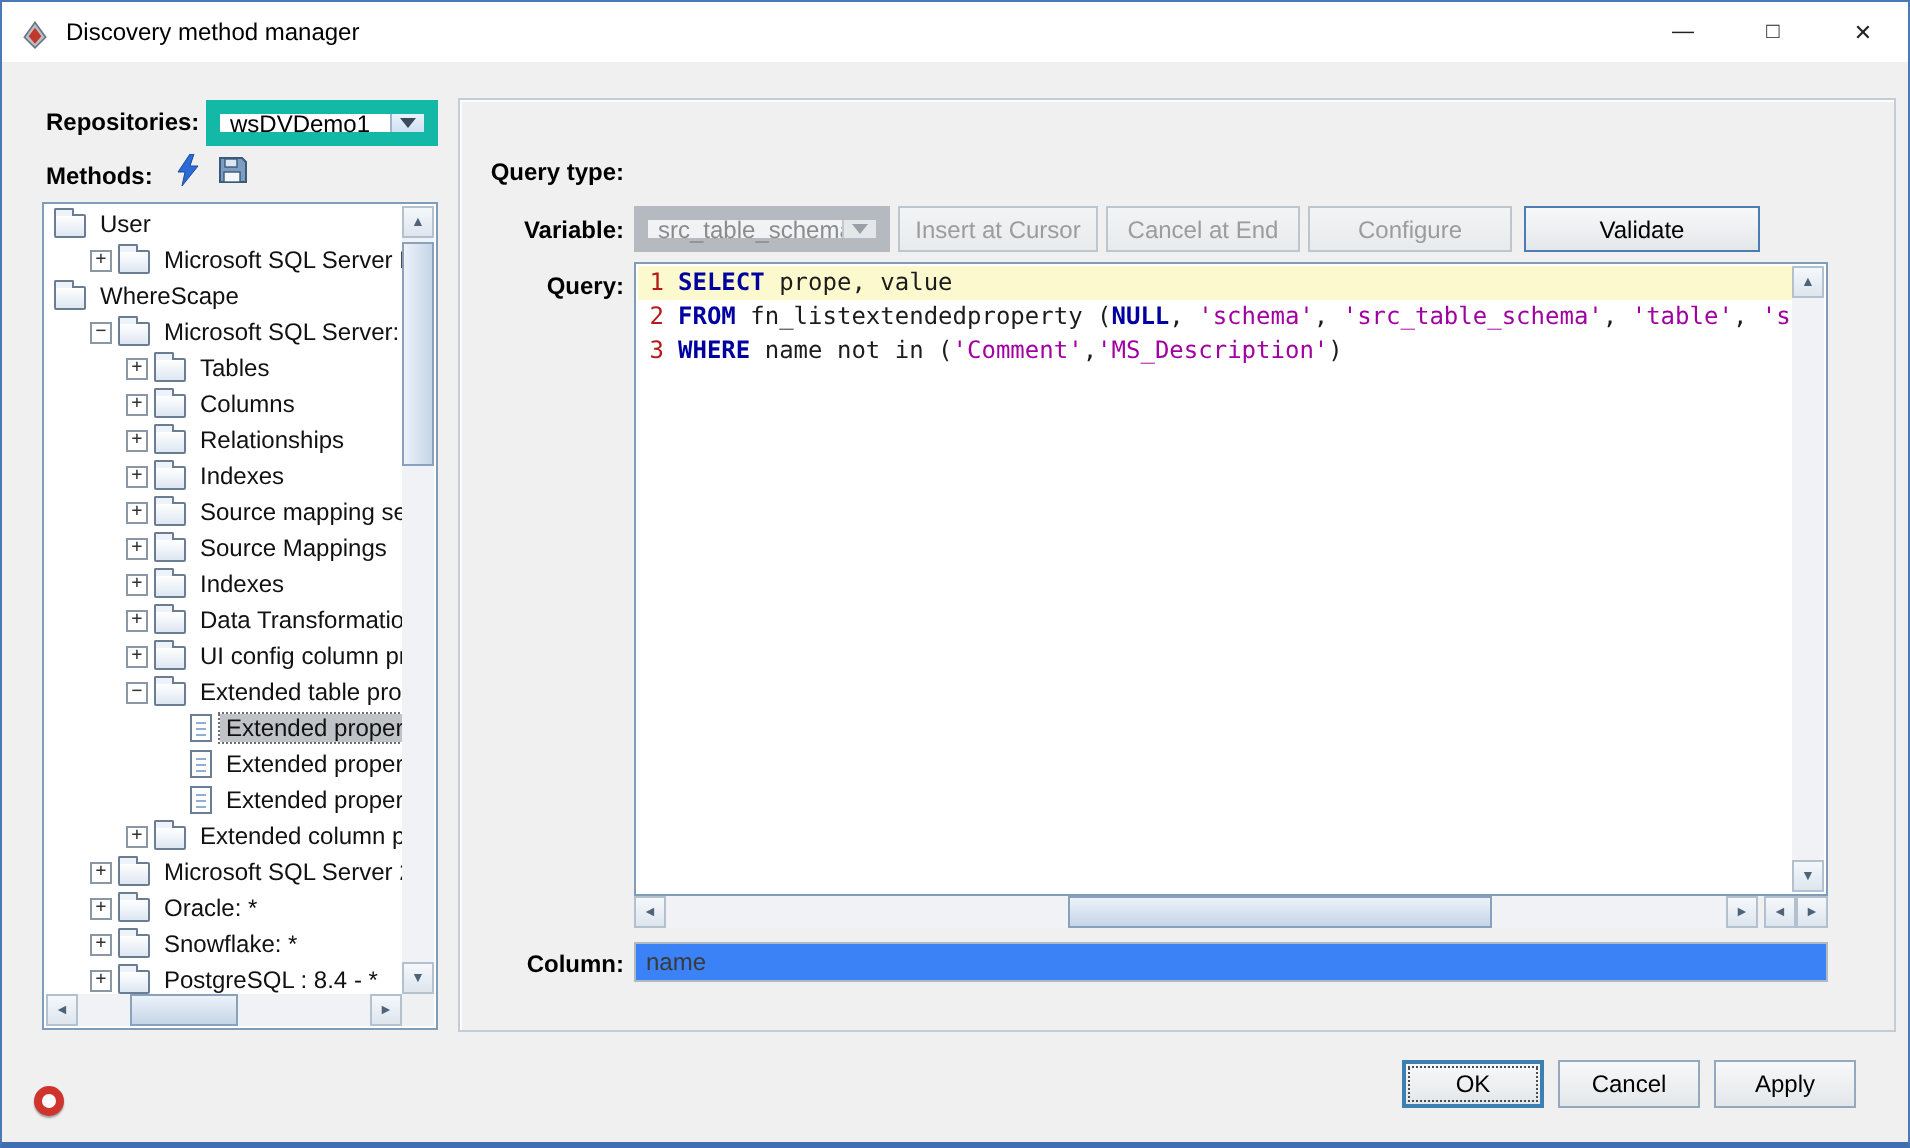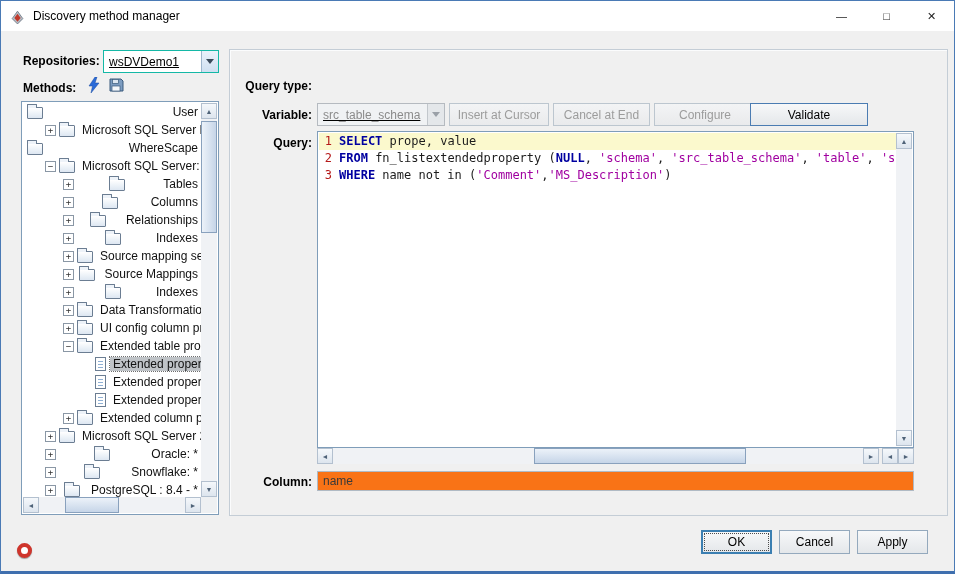--- a/index.html
+++ b/index.html
@@ -16,46 +16,46 @@
   .title-text { font-size:12px; color:#000; margin-left:7px; }
   .win-controls { margin-left:auto; display:flex; height:100%; }
   .win-btn { width:45px; height:100%; display:flex; align-items:center; justify-content:center;
              font-size:11px; color:#222; cursor:default; }
 
   
   .lbl { position:absolute; font-size:12px; font-weight:bold; color:#000; }
   .r { text-align:right; }
 
   
-  .combo { position:absolute; background:#fff; border:1px solid #14b8a6; display:flex; align-items:center;text-decoration:underline; }
+  .combo { position:absolute; background:#fff; border:7px solid #14b8a6; display:flex; align-items:center; }
   .combo-text { flex:1; font-size:12px; padding:0 5px; overflow:hidden; white-space:nowrap; color:#000; }
   .combo-btn { width:17px; align-self:stretch; border-left:1px solid #9eb6cd;
                background:linear-gradient(#eaf2fb,#cfe0f1); display:flex; align-items:center; justify-content:center; }
   .arr-down { width:0; height:0; border-left:4px solid transparent; border-right:4px solid transparent;
               border-top:5px solid #3a4a5a; }
   .combo.disabled { background:#f0f2f4; border-color:#b5bac0; }
   .combo.disabled .combo-text { color:#8b8b8b; }
   .combo.disabled .combo-btn { background:#e4e7ea; border-left-color:#c2c7cc; }
   .combo.disabled .arr-down { border-top-color:#9aa0a7; }
 
   
   .btn { position:absolute; font-size:12px; color:#000; background:linear-gradient(#f7f8f9,#e4e7ea);
          border:1px solid #94a9bd; display:flex; align-items:center; justify-content:center; cursor:default; }
   .btn.disabled { color:#9c9c9c; background:linear-gradient(#f3f4f5,#e9eaec); border-color:#bcc6cf; }
-  .btn.strong { border-color:#4b7cb2; }
+  .btn.strong { border-color:#4b7cb2;margin-left:12px; }
   .btn.primary { border:2px solid #3c7fb1; outline:1px dotted #4d4d4d; outline-offset:-4px; }
 
   
   .icon-btn { position:absolute; width:18px; height:18px; display:flex; align-items:center; justify-content:center; }
 
   
   .tree-box { position:absolute; left:20px; top:100px; width:198px; height:414px;
               background:#fff; border:1px solid #7f9db9; }
   .tree-view { position:absolute; left:1px; top:1px; right:17px; bottom:17px; overflow:hidden; }
-  .tree-row { height:18px; display:flex; align-items:center; white-space:nowrap; font-size:12px; color:#111;justify-content:space-between; }
+  .tree-row { height:18px; display:flex; align-items:center; white-space:nowrap; font-size:12px; color:#111; }
   .expander { flex:0 0 auto; width:11px; height:11px; border:1px solid #8a97a5; background:#fff;
               font-family:"DejaVu Sans Mono", monospace; font-size:9px; line-height:9px;
               text-align:center; color:#333; margin-right:3px; }
   .folder-icon { flex:0 0 auto; width:16px; height:12px; margin:2px 4px 0 0; position:relative;
                  background:linear-gradient(#ffffff,#dde7f2); border:1px solid #6b7d92; border-radius:1px; }
   .folder-icon::before { content:""; position:absolute; top:-4px; left:-1px; width:8px; height:3px;
                  background:#eef3f9; border:1px solid #6b7d92; border-bottom:none; border-radius:1px 1px 0 0; }
   .page-icon { flex:0 0 auto; width:11px; height:14px; margin-right:4px; background:#fff;
                border:1px solid #6b7d92; position:relative; }
   .page-icon::before { content:""; position:absolute; left:2px; top:3px; right:2px; height:1px;
@@ -93,21 +93,21 @@
   .tok-kw { color:#0000a0; font-weight:bold;margin-top:20px; }
   .tok-str { color:#a000a0; }
   .tok-plain { color:#1c1c1c; }
   .ed-vscroll { position:absolute; top:1px; right:1px; bottom:1px; width:16px; }
   .ed-hstrip { position:absolute; left:316px; top:447px; width:597px; height:16px; display:flex; }
   .ed-gap { flex:0 0 3px; background:transparent; }
   .ed-thumb { left:38%; width:40%; }
 
   
   .col-field { position:absolute; left:316px; top:470px; width:597px; height:20px;
-               background:#f97316; border:1px solid #b0bac4; font-size:12px; color:#3a3a3a;
+               background:#3b82f6; border:1px solid #b0bac4; font-size:12px; color:#3a3a3a;
                padding:0 5px; font-family:"Liberation Sans", sans-serif; }
 
   
   .help-ring { position:absolute; left:16px; top:542px; width:15px; height:15px; border-radius:50%;
                border:4px solid #cf352c; background:#fff; box-shadow:0 1px 1px rgba(0,0,0,.35); }
 </style>
 </head>
 <body>
 
 <div class="window">

